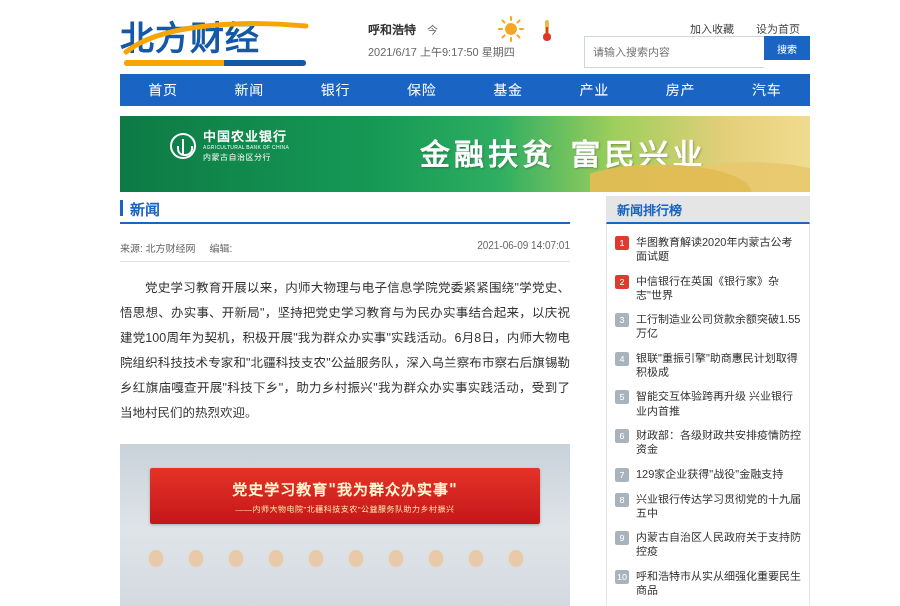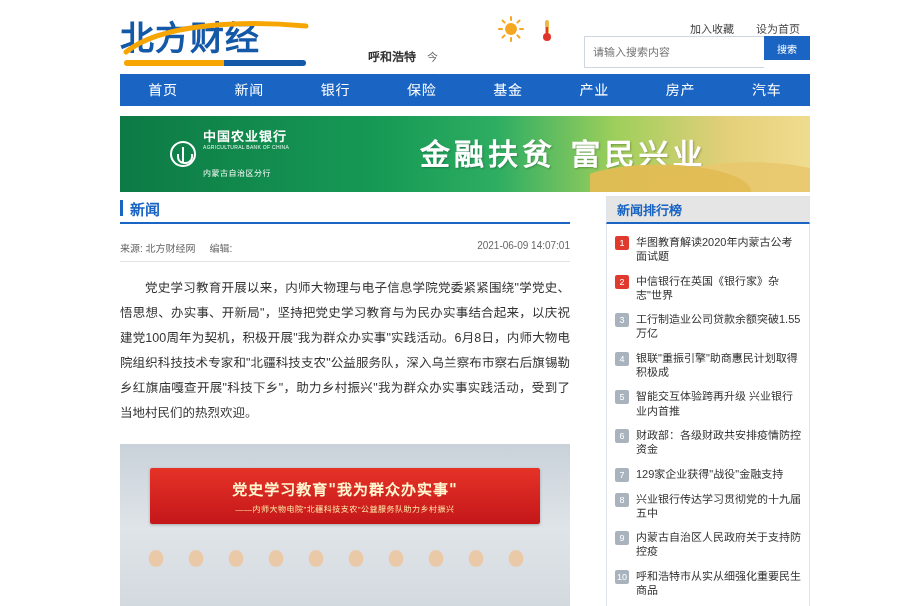--- a/index.html
+++ b/index.html
@@ -54,21 +54,20 @@
   .logo-swoosh {
     position: absolute; left: 0; top: 0;
     width: 190px; height: 44px;
     pointer-events: none;
   }
 
   .weather {
     position: absolute; left: 368px; top: 4px;
     font-size: 11px; color: #555;
     width: 200px;
-    margin-top: 27px;
   }
   .weather .city {
     font-weight: bold; color: #333; font-size: 12px;
     display: inline-block; margin-right: 8px;
   }
   .weather .today {
     display: inline-block; color: #666;
   }
   .weather .dt {
     margin-top: 6px; color: #666; font-size: 11px; white-space: nowrap;
@@ -133,21 +132,21 @@
     width: 2px; height: 15px; background: #fff; transform: translateX(-50%);
   }
   .abc-mark::after {
     content: ""; position: absolute; left: 5px; top: 11px;
     width: 12px; height: 8px; border: 2px solid #fff; border-top: none;
     border-radius: 0 0 7px 7px;
   }
   .abc-names { color: #fff; line-height: 1.15; }
   .abc-cn { font-size: 13px; font-weight: bold; letter-spacing: 1px; }
   .abc-en { font-size: 5px; letter-spacing: .3px; opacity: .95; }
-  .abc-sub { font-size: 8px; margin-top: 18px; letter-spacing: .5px; }
+  .abc-sub { font-size: 8px; margin-top: 2px; letter-spacing: .5px; }
   .banner .slogan {
     position: absolute; left: 300px; top: 14px;
     color: #fff; font-size: 30px; font-weight: bold;
     letter-spacing: 4px;
     font-family: "DejaVu Sans", sans-serif;
     text-shadow: 1px 1px 2px rgba(0,0,0,.25);
     white-space: nowrap;
   }
   .wheat {
     position: absolute; right: -10px; bottom: -12px;

